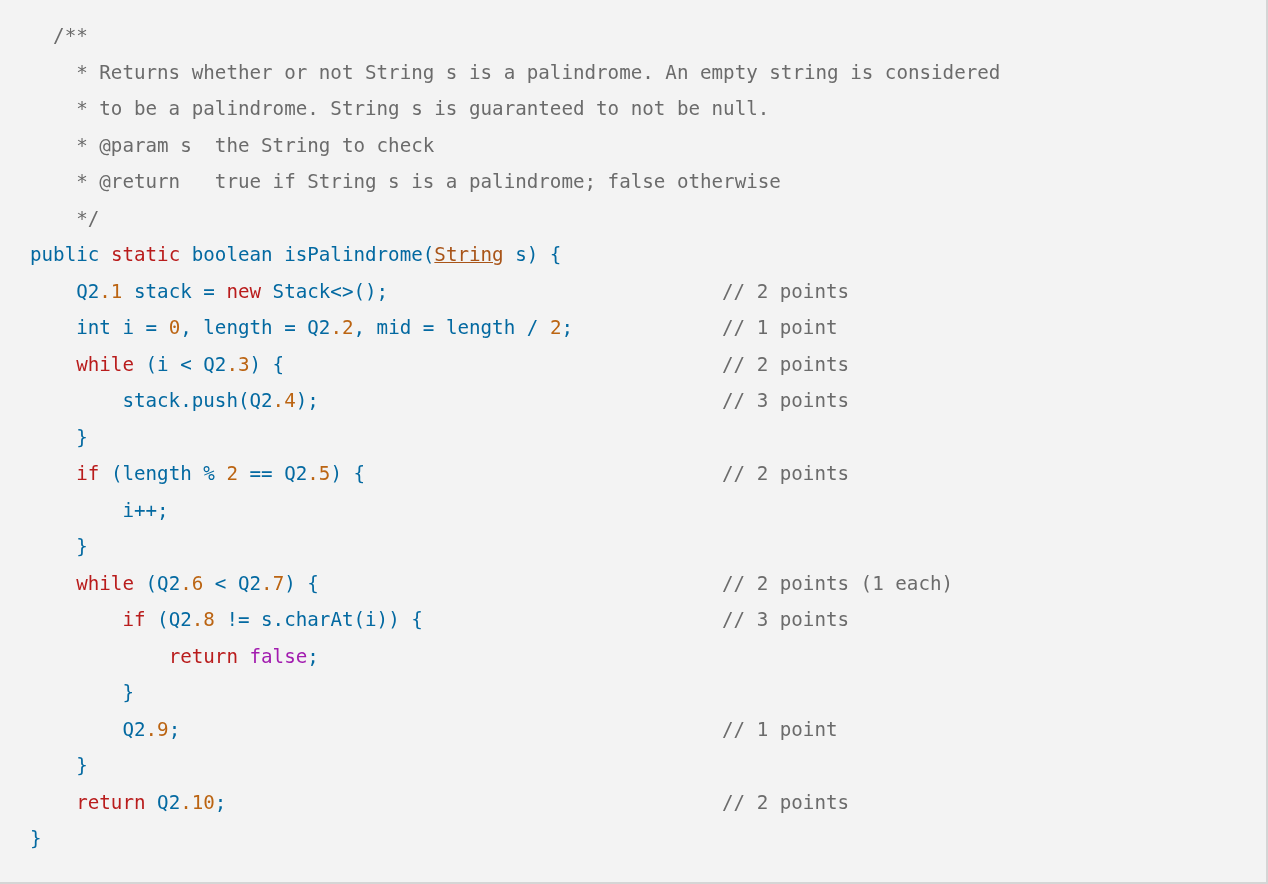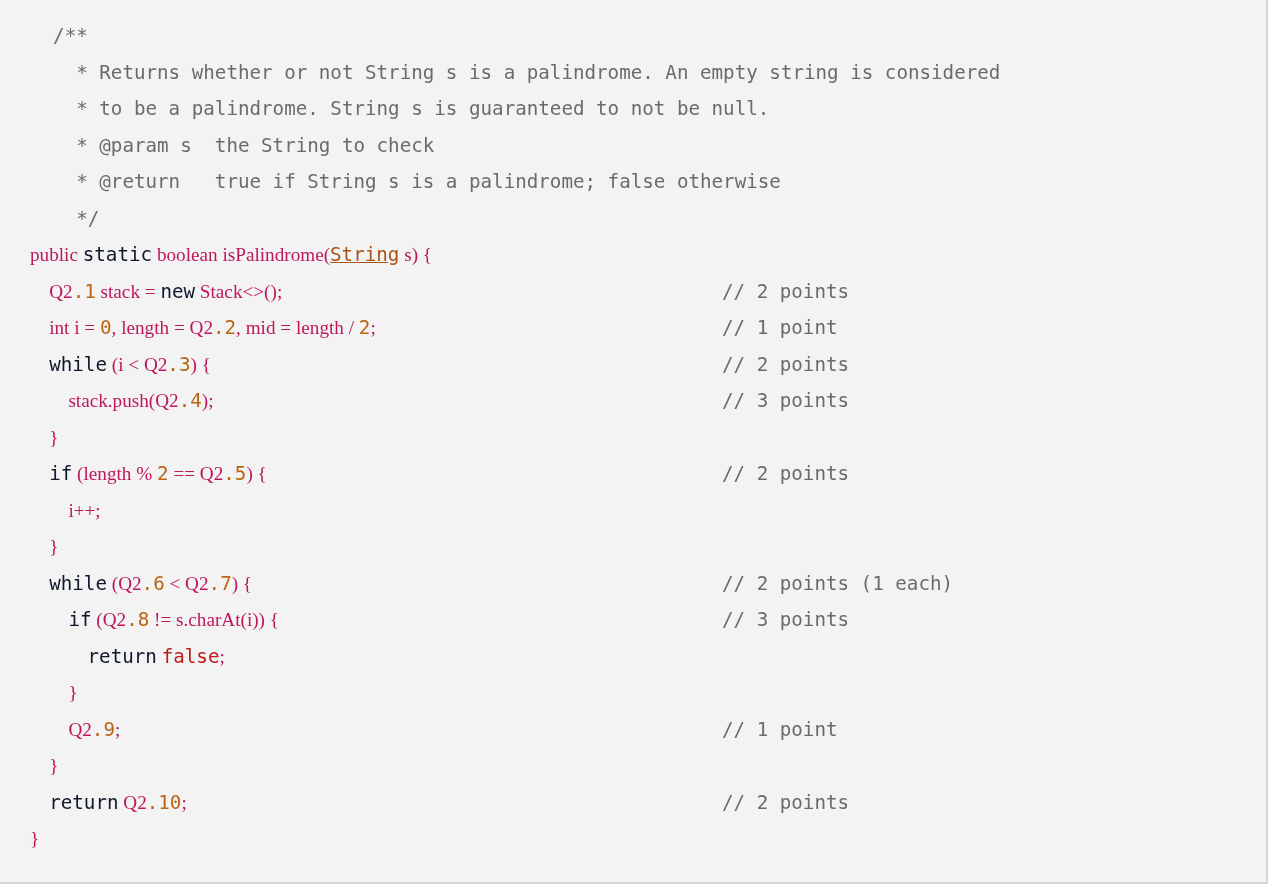--- a/index.html
+++ b/index.html
@@ -39,24 +39,24 @@
 
   .ln {
     display: block;
     height: 36.5px;
     padding-left: 30px;
     white-space: pre;
   }
 
   
   .cmt  { color: #6b6b6b; }
-  .kw   { color: #0f172a; }
+  .kw   { color: #b91c1c; }
   .typ  { color: #a85418; text-decoration: underline; }
   .num  { color: #bb6412; }
-  .lit  { color: #b91c1c; }
-  .pln  { color: #be185d; font-family: Liberation Serif, serif; }
+  .lit  { color: #a21caf; }
+  .pln  { color: #0369a1; }
 </style>
 </head>
 <body>
 
 <div id="code-block">
   <pre class="code"><span class="ln"><span class="cmt">  /**</span></span><span class="ln"><span class="cmt">    * Returns whether or not String s is a palindrome. An empty string is considered</span></span><span class="ln"><span class="cmt">    * to be a palindrome. String s is guaranteed to not be null.</span></span><span class="ln"><span class="cmt">    * @param s  the String to check</span></span><span class="ln"><span class="cmt">    * @return   true if String s is a palindrome; false otherwise</span></span><span class="ln"><span class="cmt">    */</span></span><span class="ln"><span class="pln">public </span><span class="kw">static</span><span class="pln"> boolean isPalindrome(</span><span class="typ">String</span><span class="pln"> s) {</span></span><span class="ln"><span class="pln">    Q2</span><span class="num">.1</span><span class="pln"> stack = </span><span class="kw">new</span><span class="pln"> Stack&lt;&gt;();</span><span class="cmt" style="position:absolute;left:722px;">// 2 points</span></span><span class="ln"><span class="pln">    int i = </span><span class="num">0</span><span class="pln">, length = Q2</span><span class="num">.2</span><span class="pln">, mid = length / </span><span class="num">2</span><span class="pln">;</span><span class="cmt" style="position:absolute;left:722px;">// 1 point</span></span><span class="ln"><span class="pln">    </span><span class="kw">while</span><span class="pln"> (i &lt; Q2</span><span class="num">.3</span><span class="pln">) {</span><span class="cmt" style="position:absolute;left:722px;">// 2 points</span></span><span class="ln"><span class="pln">        stack.push(Q2</span><span class="num">.4</span><span class="pln">);</span><span class="cmt" style="position:absolute;left:722px;">// 3 points</span></span><span class="ln"><span class="pln">    }</span></span><span class="ln"><span class="pln">    </span><span class="kw">if</span><span class="pln"> (length % </span><span class="num">2</span><span class="pln"> == Q2</span><span class="num">.5</span><span class="pln">) {</span><span class="cmt" style="position:absolute;left:722px;">// 2 points</span></span><span class="ln"><span class="pln">        i++;</span></span><span class="ln"><span class="pln">    }</span></span><span class="ln"><span class="pln">    </span><span class="kw">while</span><span class="pln"> (Q2</span><span class="num">.6</span><span class="pln"> &lt; Q2</span><span class="num">.7</span><span class="pln">) {</span><span class="cmt" style="position:absolute;left:722px;">// 2 points (1 each)</span></span><span class="ln"><span class="pln">        </span><span class="kw">if</span><span class="pln"> (Q2</span><span class="num">.8</span><span class="pln"> != s.charAt(i)) {</span><span class="cmt" style="position:absolute;left:722px;">// 3 points</span></span><span class="ln"><span class="pln">            </span><span class="kw">return</span><span class="pln"> </span><span class="lit">false</span><span class="pln">;</span></span><span class="ln"><span class="pln">        }</span></span><span class="ln"><span class="pln">        Q2</span><span class="num">.9</span><span class="pln">;</span><span class="cmt" style="position:absolute;left:722px;">// 1 point</span></span><span class="ln"><span class="pln">    }</span></span><span class="ln"><span class="pln">    </span><span class="kw">return</span><span class="pln"> Q2</span><span class="num">.10</span><span class="pln">;</span><span class="cmt" style="position:absolute;left:722px;">// 2 points</span></span><span class="ln"><span class="pln">}</span></span></pre>
 </div>
 
 </body></html>

